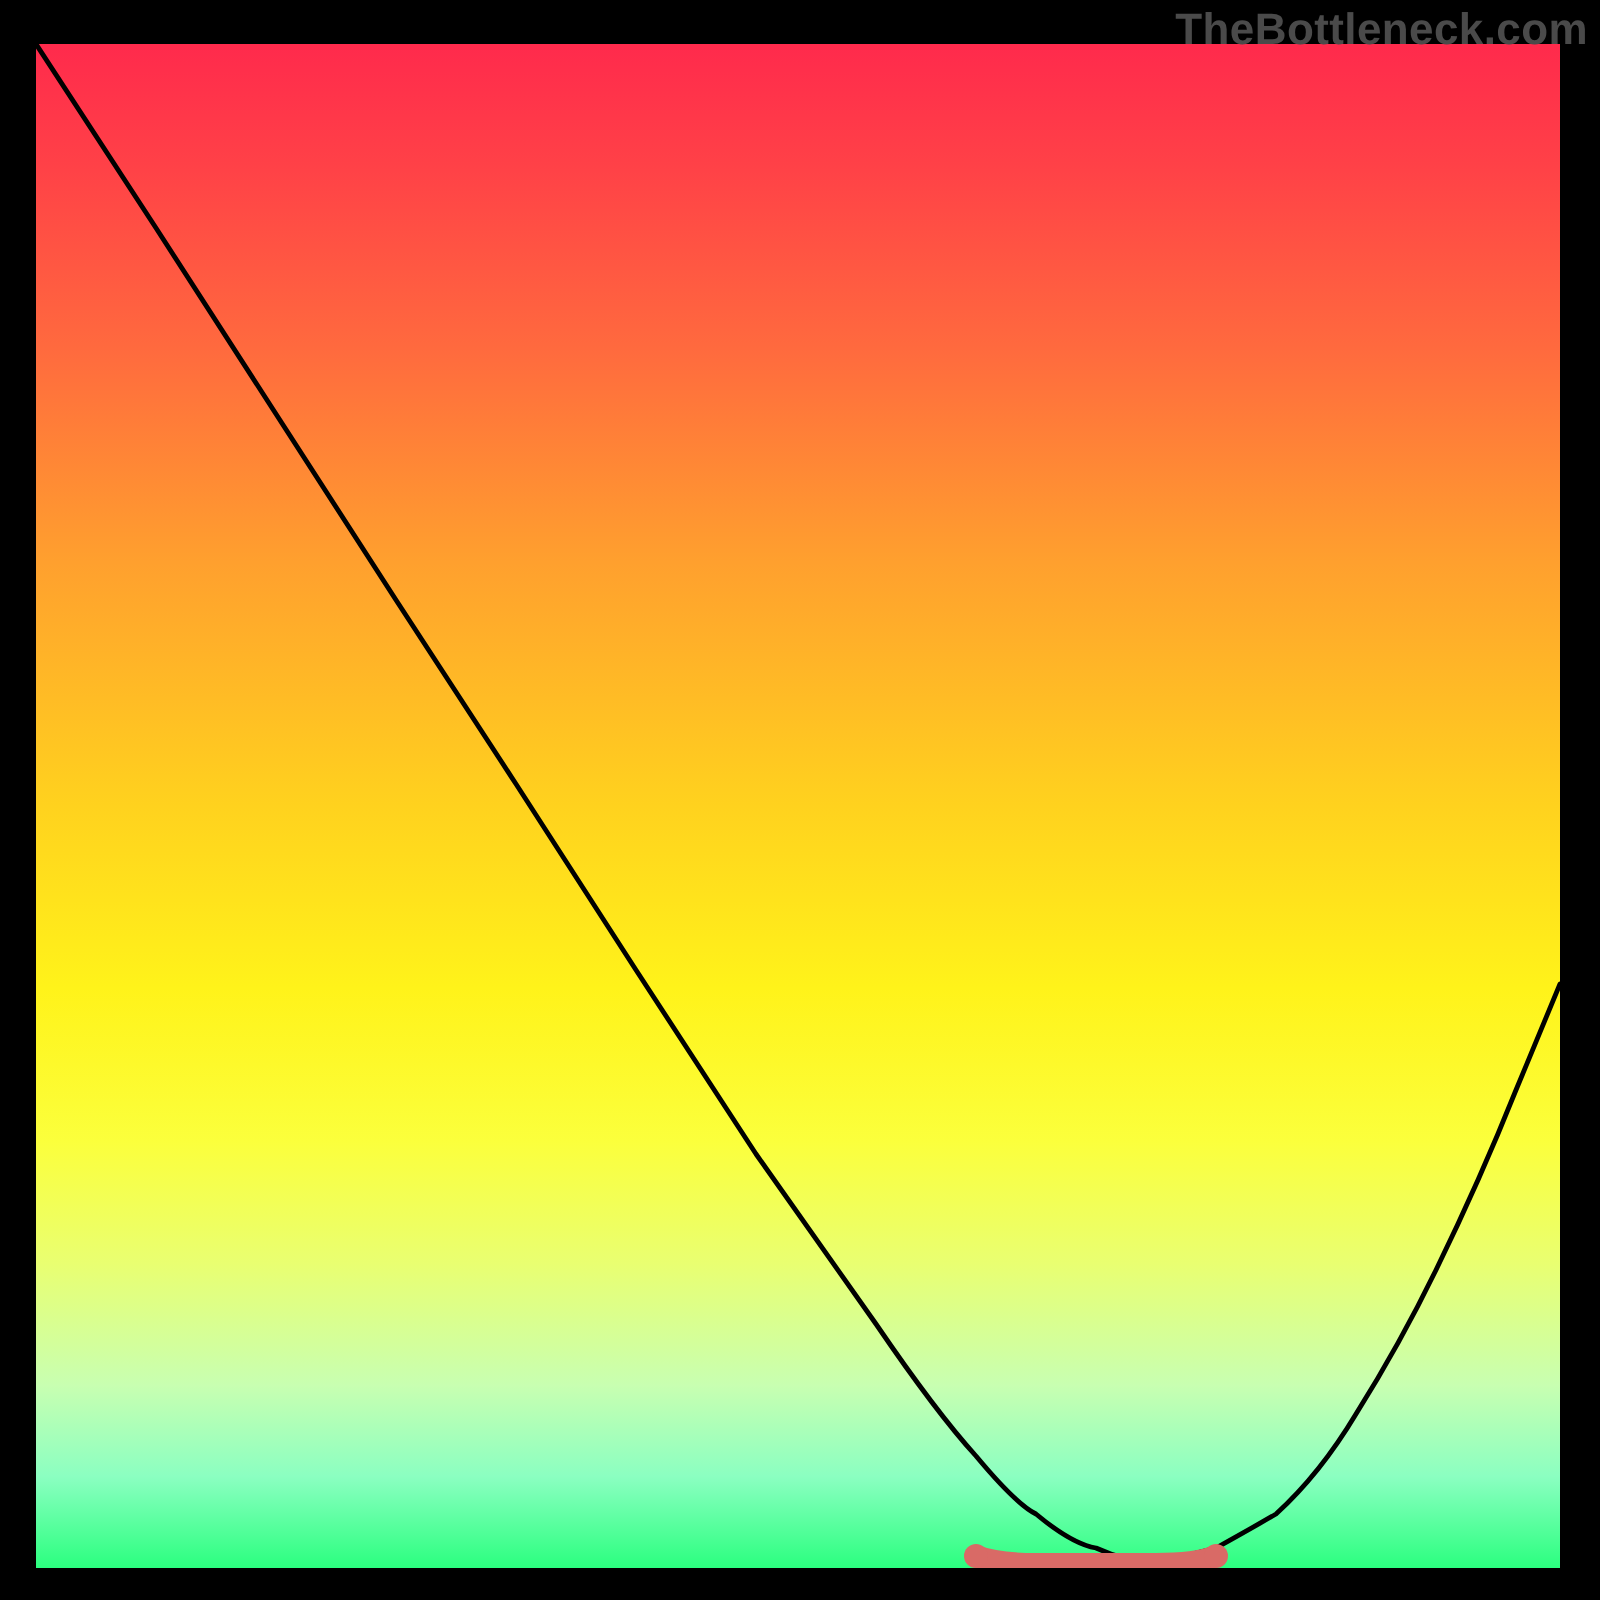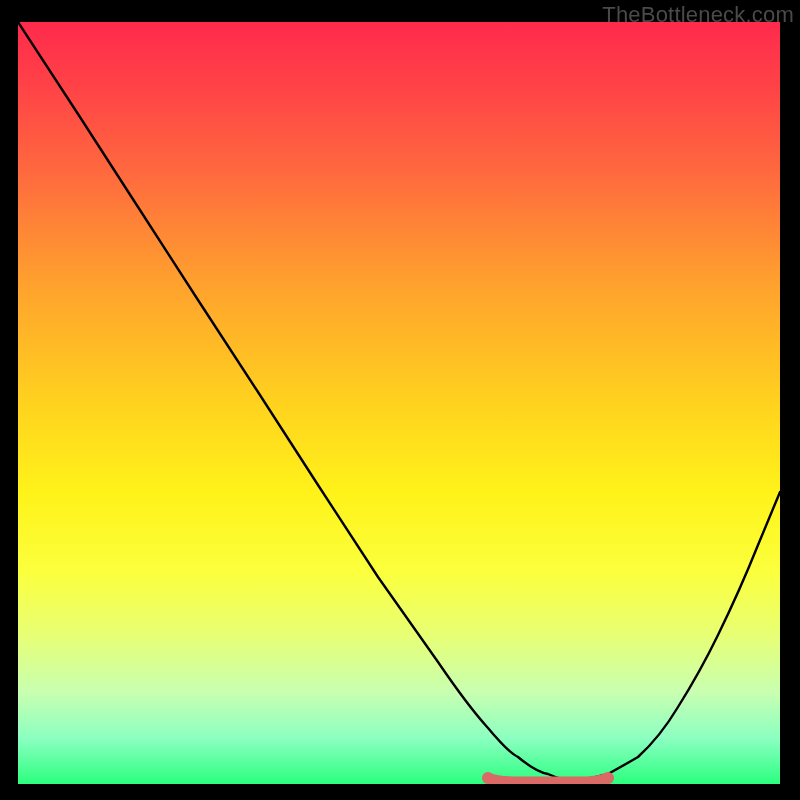--- a/index.html
+++ b/index.html
@@ -37,21 +37,21 @@
       #c8ffb1 88%,
       #8bffc1 94%,
       #2bff7f 100%);
   }
   .watermark {
     position: absolute;
     top: 2px;
     right: 6px;
     color: #4a4a4a;
     font-size: 22px;
-    font-weight: 400;
+    font-weight: 700;
     letter-spacing: 0.2px;
     z-index: 10;
   }
   svg.curve {
     position: absolute;
     left: 0;
     top: 0;
     width: 762px;
     height: 762px;
     z-index: 5;

